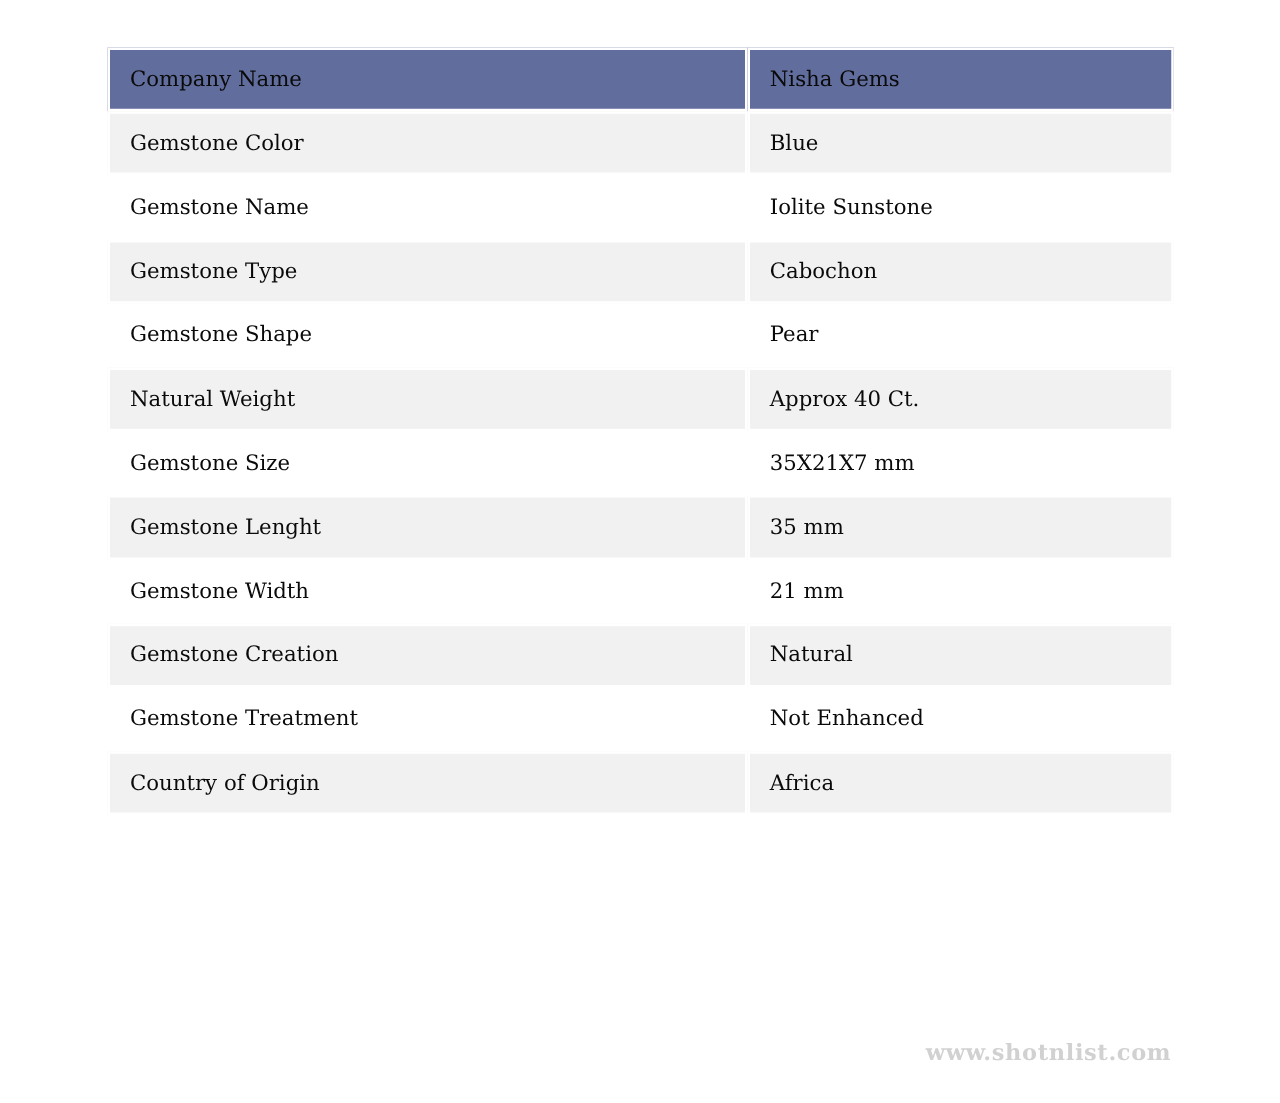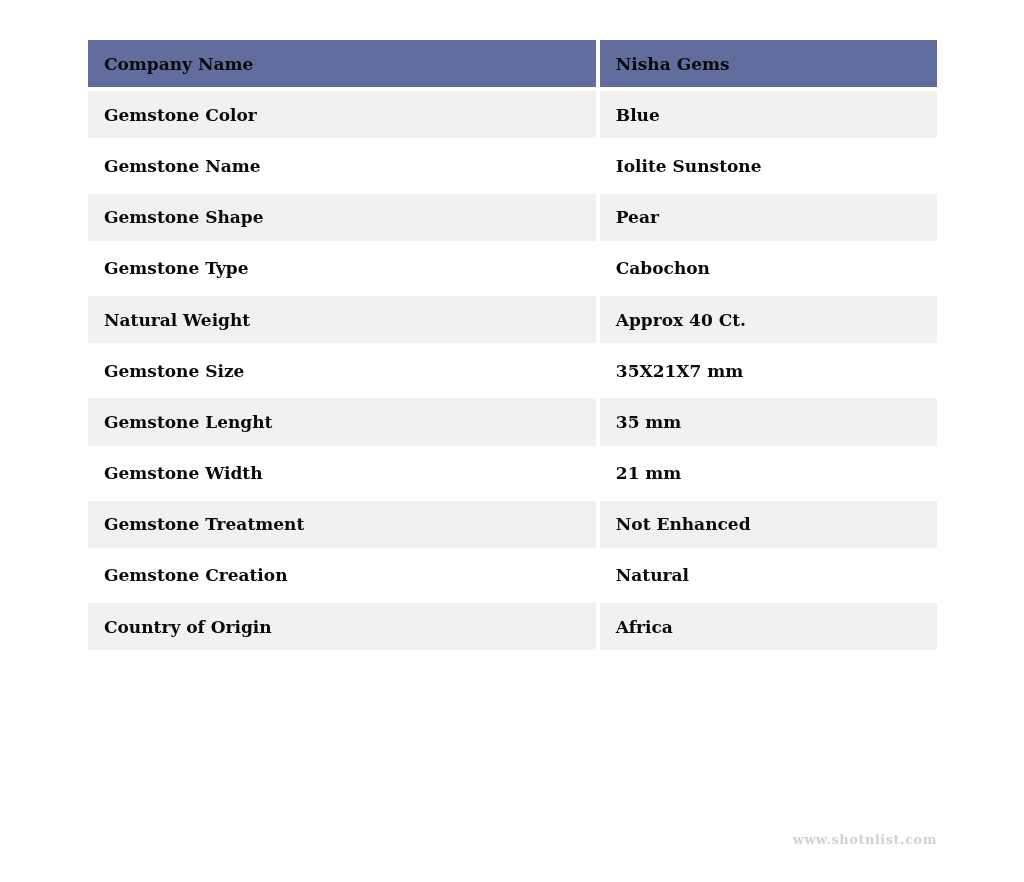--- a/index.html
+++ b/index.html
@@ -24,41 +24,41 @@
     table-layout: fixed;
   }
   .spec-table col.col-label { width: 60%; }
   .spec-table col.col-value { width: 40%; }
   .spec-table th,
   .spec-table td {
     border: 2px solid #ffffff;
     height: 47.2px;
     padding: 0 8px 0 16px;
     font-size: 17px;
-    font-weight: bold;
+    font-weight: normal;
     color: #0a0a0a;
     text-align: left;
     vertical-align: middle;
     white-space: nowrap;
     overflow: hidden;
   }
   .spec-table thead th {
     background: #616D9D;
   }
   .spec-table tbody tr:nth-child(odd) td {
     background: #F1F1F1;
   }
   .spec-table tbody tr:nth-child(even) td {
     background: #FFFFFF;
   }
   .watermark {
     position: absolute;
     top: 832px;
     right: 87px;
-    font-size: 13px;
+    font-size: 18px;
     font-weight: bold;
     color: #D1D1D1;
     letter-spacing: 0.5px;
   }
 </style>
 </head>
 <body>
 
 <table class="spec-table">
   <colgroup>
@@ -74,50 +74,50 @@
   <tbody id="spec-table-body">
       <tr>
         <td>Gemstone Color</td>
         <td>Blue</td>
       </tr>
       <tr>
         <td>Gemstone Name</td>
         <td>Iolite Sunstone</td>
       </tr>
       <tr>
+        <td>Gemstone Type</td>
+        <td>Cabochon</td>
+      </tr>
+      <tr>
         <td>Gemstone Shape</td>
         <td>Pear</td>
-      </tr>
-      <tr>
-        <td>Gemstone Type</td>
-        <td>Cabochon</td>
       </tr>
       <tr>
         <td>Natural Weight</td>
         <td>Approx 40 Ct.</td>
       </tr>
       <tr>
         <td>Gemstone Size</td>
         <td>35X21X7 mm</td>
       </tr>
       <tr>
         <td>Gemstone Lenght</td>
         <td>35 mm</td>
       </tr>
       <tr>
         <td>Gemstone Width</td>
         <td>21 mm</td>
       </tr>
       <tr>
+        <td>Gemstone Creation</td>
+        <td>Natural</td>
+      </tr>
+      <tr>
         <td>Gemstone Treatment</td>
         <td>Not Enhanced</td>
-      </tr>
-      <tr>
-        <td>Gemstone Creation</td>
-        <td>Natural</td>
       </tr>
       <tr>
         <td>Country of Origin</td>
         <td>Africa</td>
       </tr>
     </tbody>
 </table>
 
 <div class="watermark">www.shotnlist.com</div>
 

